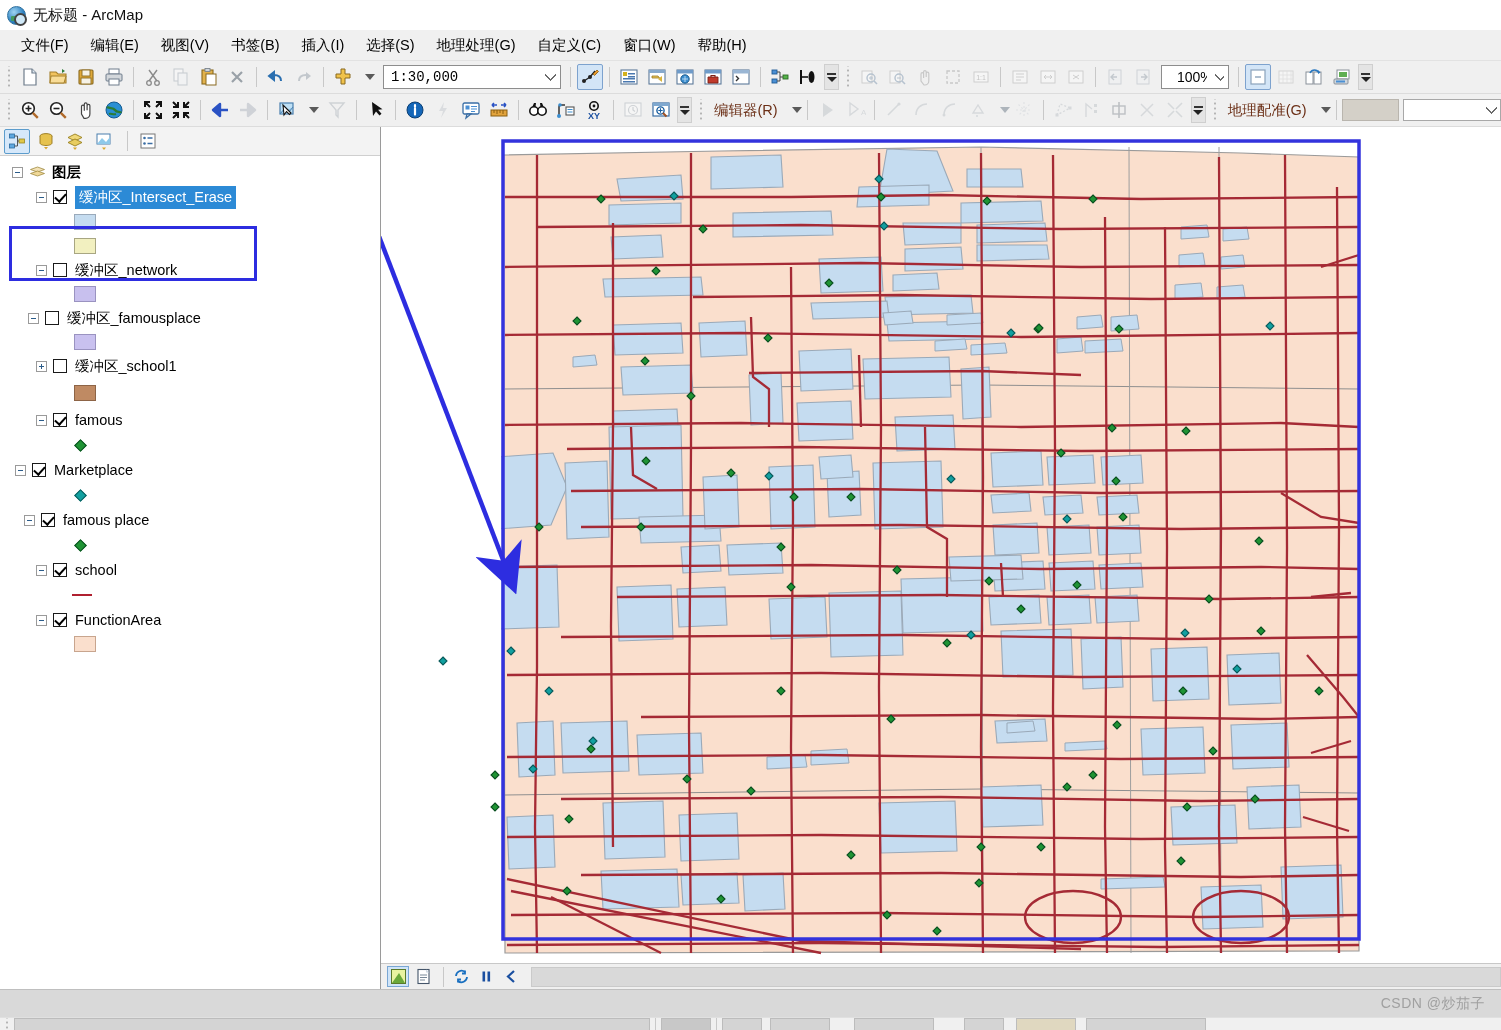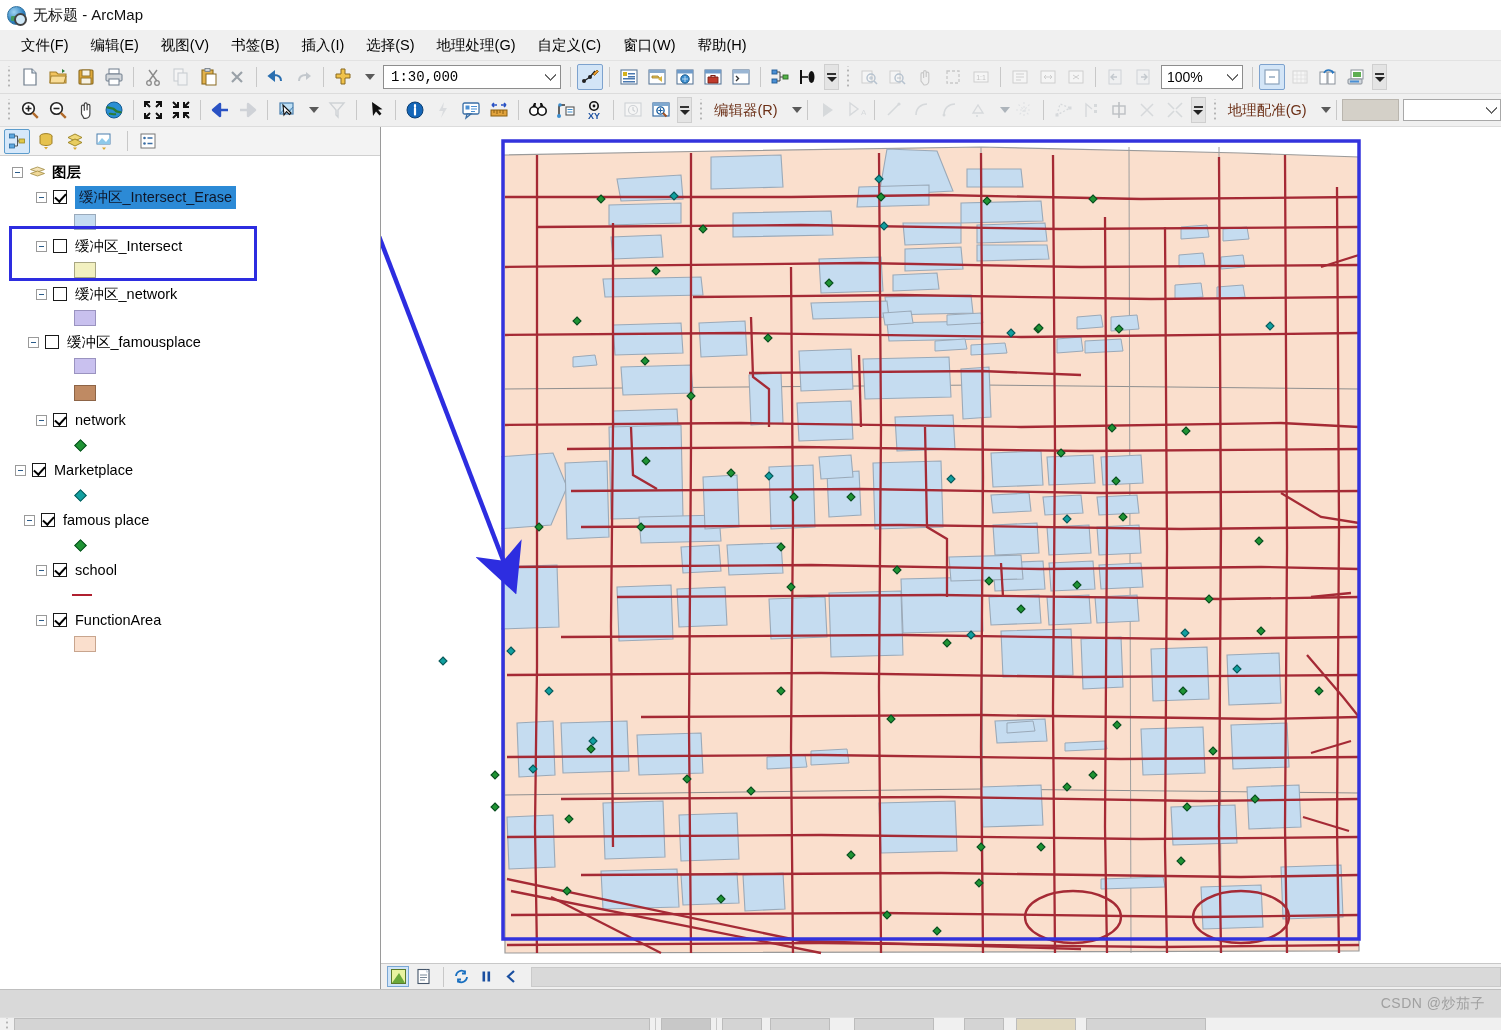--- a/index.html
+++ b/index.html
@@ -151,21 +151,21 @@
     margin-right: 8px; position: relative; flex: 0 0 auto; cursor: pointer;
   }
   .chk.on::after {
     content: ""; position: absolute; left: 3px; top: 0px; width: 5px; height: 9px;
     border: solid #000; border-width: 0 2px 2px 0; transform: rotate(42deg);
   }
   .layers-icon {
     width: 17px; height: 13px; margin-right: 6px; flex: 0 0 auto; position: relative;
   }
   .lbl { white-space: nowrap; }
-  .lbl.selected { background: #2c8ad6; color: #0f172a; padding: 2px 4px; }
+  .lbl.selected { background: #2c8ad6; color: #ffffff; padding: 2px 4px; }
   .swatch-row { height: 24px; display: flex; align-items: center; }
   .swatch {
     width: 22px; height: 16px; border: 1px solid #9a9a9a;
   }
   .dot-sym { width: 9px; height: 9px; transform: rotate(45deg); border: 1px solid #0a4f20; }
   .line-sym { width: 20px; height: 0; border-top: 2px solid #b02030; }
 
   .sel-box {
     position: absolute; border: 3px solid #2d2de0; pointer-events: none;
   }
@@ -434,21 +434,21 @@
         <path d="M12 10H6M9 7l-3 3 3 3" stroke="#7d8b98" stroke-width="1.4" fill="none"></path>
       </svg>
   </div>
   <div class="tb-btn dis">
     <svg width="20" height="20" viewBox="0 0 20 20">
         <rect x="4" y="3" width="12" height="14" fill="#eef1f4" stroke="#9aa5b0" stroke-width="1"></rect>
         <path d="M8 10h6M11 7l3 3-3 3" stroke="#7d8b98" stroke-width="1.4" fill="none"></path>
       </svg>
   </div>
 
-  <div class="combo" style="width:82px;padding-left:5px">
+  <div class="combo" style="width:68px;padding-left:15px">
     <span class="cv" style="font-family:'Liberation Sans',sans-serif">100%</span>
     <span class="caret thin"></span>
   </div>
   <div class="sep"></div>
   <div class="tb-btn active">
     <svg width="20" height="20" viewBox="0 0 20 20">
         <rect x="3" y="3" width="14" height="14" fill="#fff" stroke="#8ba2bb" stroke-width="1.2"></rect>
         <path d="M7 10h6" stroke="#8ba2bb" stroke-width="1.4"></path>
       </svg>
   </div>
@@ -774,25 +774,20 @@
 
       <div class="tree-row" style="padding-left:36px;height:26px">
         <span class="expander"></span>
         <span class="chk on"></span>
         <span class="lbl selected">缓冲区_Intersect_Erase</span>
       </div>
       <div class="swatch-row" style="padding-left:74px">
         <span class="swatch" style="background:#c5dcf0;border-color:#9aaabb"></span>
       </div>
 
-      <div class="tree-row" style="padding-left:36px">
-        <span class="expander"></span>
-        <span class="chk"></span>
-        <span class="lbl">缓冲区_Intersect</span>
-      </div>
       <div class="swatch-row" style="padding-left:74px">
         <span class="swatch" style="background:#f2f0c0;border-color:#a8a682"></span>
       </div>
 
       <div class="tree-row" style="padding-left:36px">
         <span class="expander"></span>
         <span class="chk"></span>
         <span class="lbl">缓冲区_network</span>
       </div>
       <div class="swatch-row" style="padding-left:74px">
@@ -801,29 +796,34 @@
 
       <div class="tree-row" style="padding-left:28px">
         <span class="expander"></span>
         <span class="chk"></span>
         <span class="lbl">缓冲区_famousplace</span>
       </div>
       <div class="swatch-row" style="padding-left:74px">
         <span class="swatch" style="background:#c9c1ef;border-color:#9a93c0"></span>
       </div>
 
+      <div class="tree-row" style="padding-left:36px">
+        <span class="expander plus"></span>
+        <span class="chk"></span>
+        <span class="lbl">缓冲区_school1</span>
+      </div>
 
       <div class="swatch-row" style="padding-left:74px;height:30px">
         <span class="swatch" style="background:#bf8a63;border-color:#8d6446"></span>
       </div>
 
       <div class="tree-row" style="padding-left:36px">
         <span class="expander"></span>
         <span class="chk on"></span>
-        <span class="lbl">network</span>
+        <span class="lbl">famous</span>
       </div>
       <div class="swatch-row" style="padding-left:76px;height:26px">
         <span class="dot-sym" style="background:#1f9434;border-color:#0a4f20"></span>
       </div>
 
       <div class="tree-row" style="padding-left:15px">
         <span class="expander"></span>
         <span class="chk on"></span>
         <span class="lbl">Marketplace</span>
       </div>

